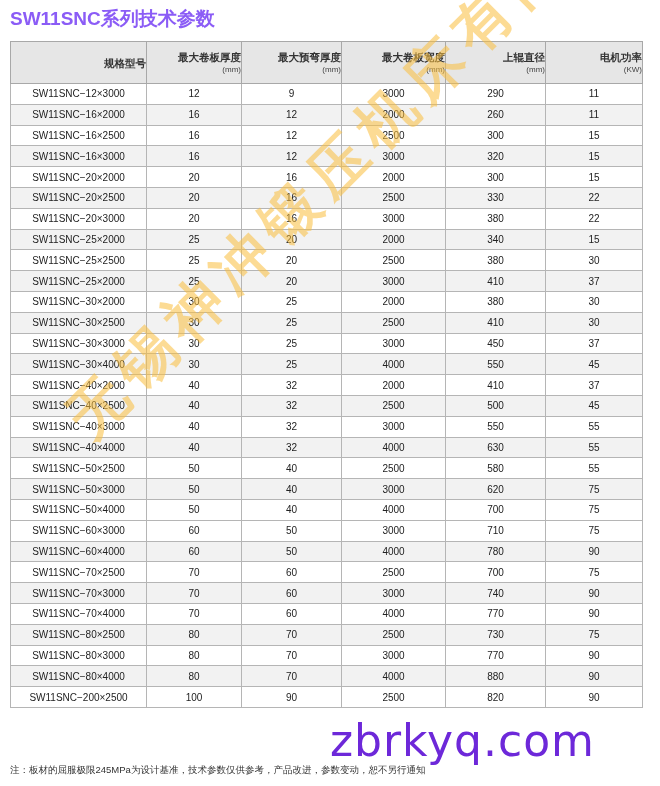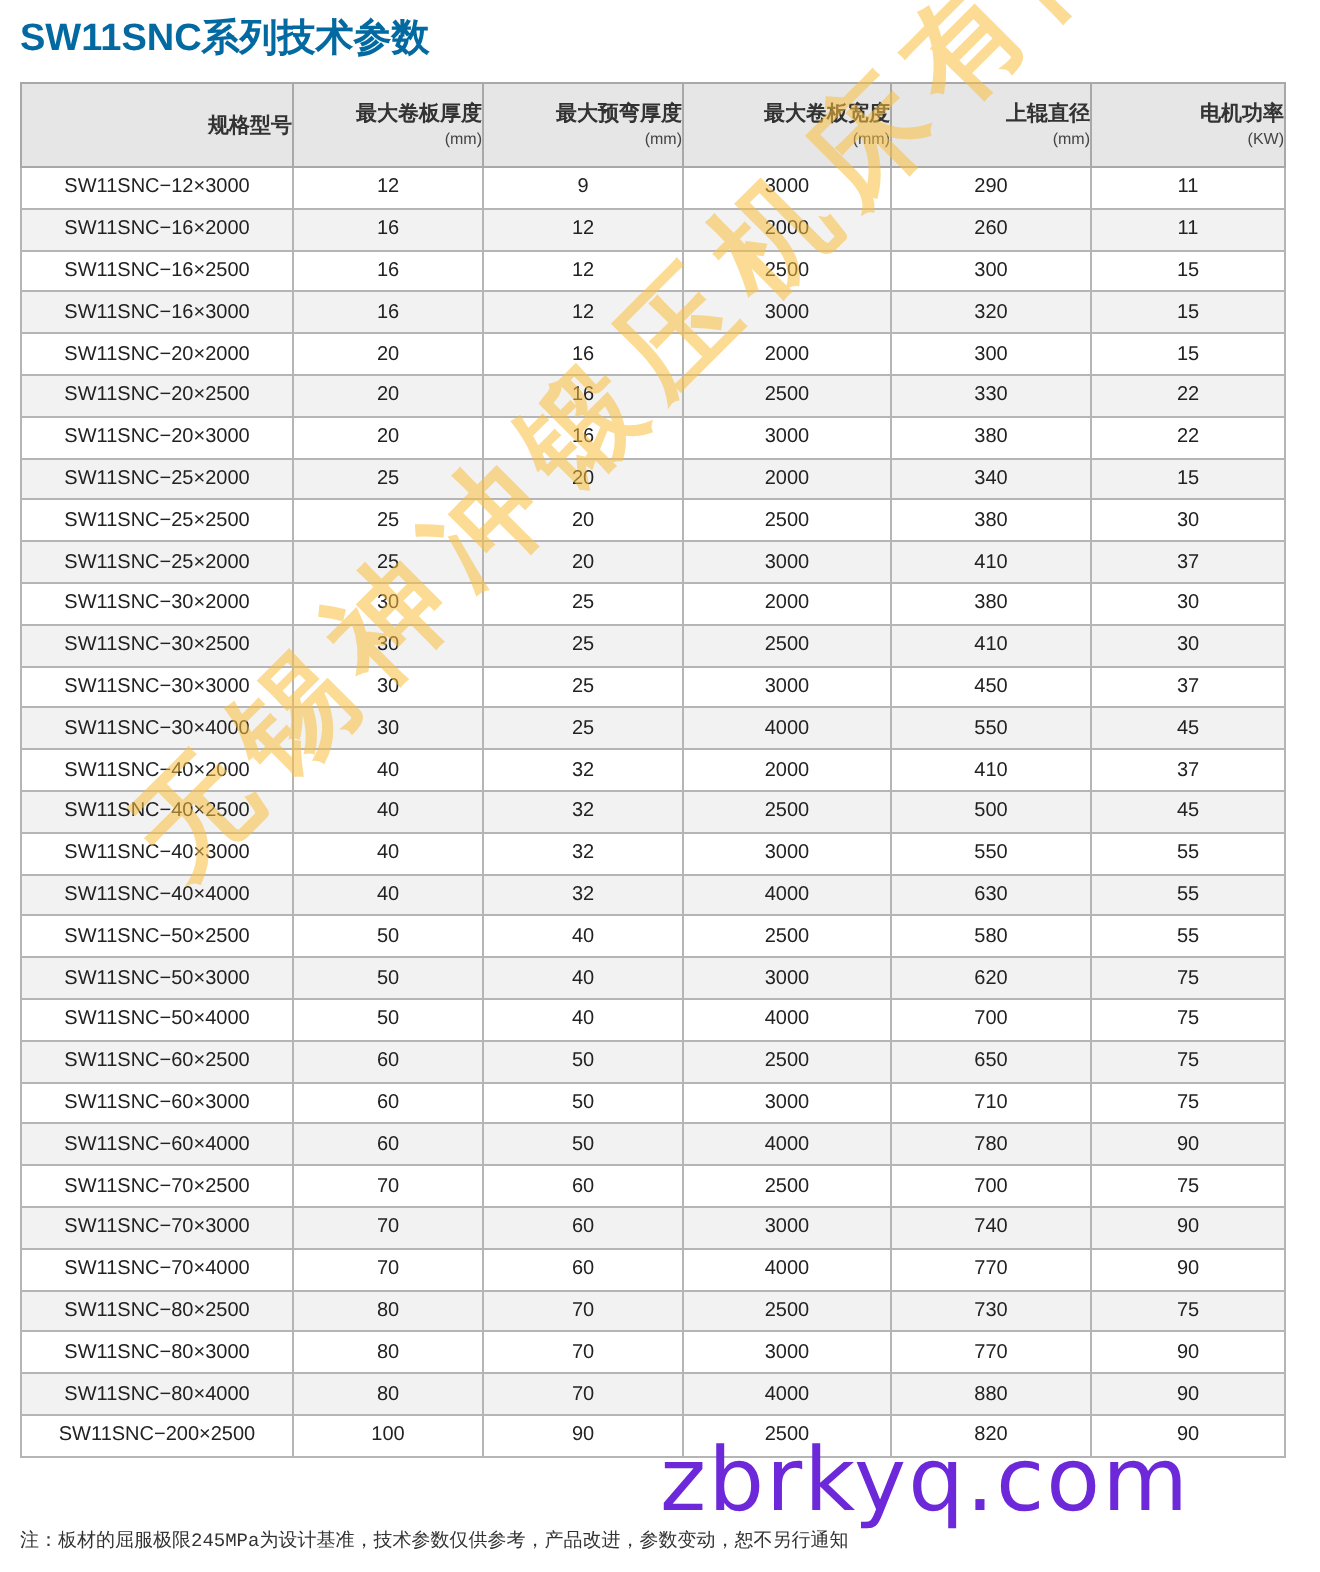--- a/index.html
+++ b/index.html
@@ -1,24 +1,24 @@
 <!DOCTYPE html>
 <html><head>
 <meta charset="utf-8">
 <style>
   html, body { margin: 0; padding: 0; background: #ffffff; }
   body { width: 660px; height: 786px; position: relative; overflow: hidden; font-family: "Liberation Sans", "DejaVu Sans", sans-serif; color: #222; }
-  .title { position: absolute; left: 10px; top: 6px; font-size: 19px; font-weight: bold; color: #0369a1; letter-spacing: 0px; white-space: nowrap; }
+  .title { position: absolute; left: 10px; top: 6px; font-size: 19px; font-weight: bold; color: #8b5cf6; letter-spacing: 0px; white-space: nowrap; }
   table.spec { position: absolute; left: 10px; top: 41px; width: 632px; border-collapse: collapse; font-size: 10px; table-layout: fixed; border: 1px solid #9a9a9a; }
   table.spec th { background: #e6e6e6; height: 41px; font-weight: bold; font-size: 10.5px; color: #333; border: 1px solid #a8a8a8; text-align: right; vertical-align: middle; padding: 0; line-height: 14px; }
   table.spec th .unit { display: block; font-weight: normal; font-size: 8px; color: #444; line-height: 11px; }
   table.spec td { height: 19.8px; border: 1px solid #b5b5b5; text-align: center; vertical-align: middle; padding: 0; color: #222; white-space: nowrap; }
   table.spec tr.odd td { background: #ffffff; }
   table.spec tr.even td { background: #f2f2f2; }
-  .note { position: absolute; left: 10px; top: 764px; font-size: 9.5px; color: #333; white-space: nowrap; font-family: Liberation Mono, monospace; }
+  .note { position: absolute; left: 10px; top: 764px; font-size: 9.5px; color: #333; white-space: nowrap; }
   .wm { position: absolute; left: 50px; top: 400px; transform-origin: 0 0; transform: rotate(-45deg); font-size: 58px; font-weight: bold; color: rgba(250, 190, 60, 0.55); white-space: nowrap; letter-spacing: 10px; pointer-events: none; font-family: "DejaVu Sans", sans-serif; }
   .wm-url { position: absolute; left: 330px; top: 715px; font-size: 44px; color: #6d28d9; white-space: nowrap; font-family: "DejaVu Sans", sans-serif; letter-spacing: 1px; pointer-events: none; }
 </style>
 </head>
 <body>
 
 <div class="title">SW11SNC系列技术参数</div>
 
 <table class="spec">
   <colgroup>
@@ -201,28 +201,20 @@
         <td>75</td>
       </tr>
       <tr class="odd">
         <td>SW11SNC−50×4000</td>
         <td>50</td>
         <td>40</td>
         <td>4000</td>
         <td>700</td>
         <td>75</td>
       </tr>
-      <tr class="even">
-        <td>SW11SNC−60×2500</td>
-        <td>60</td>
-        <td>50</td>
-        <td>2500</td>
-        <td>650</td>
-        <td>75</td>
-      </tr>
       <tr class="odd">
         <td>SW11SNC−60×3000</td>
         <td>60</td>
         <td>50</td>
         <td>3000</td>
         <td>710</td>
         <td>75</td>
       </tr>
       <tr class="even">
         <td>SW11SNC−60×4000</td>

